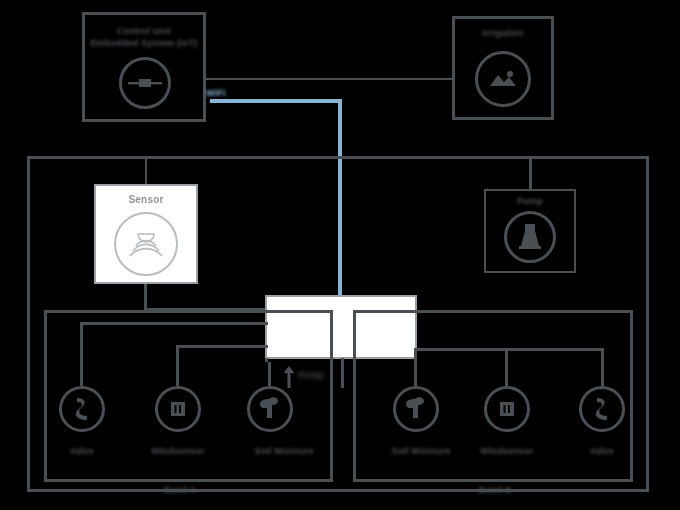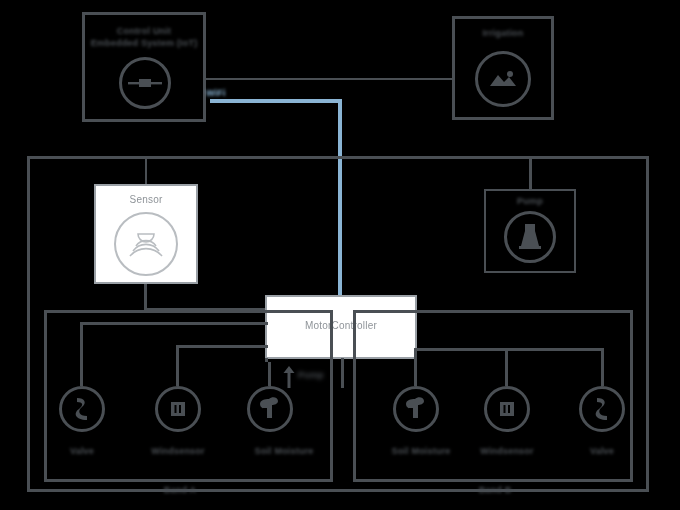--- a/index.html
+++ b/index.html
@@ -7,21 +7,21 @@
        font-family:"Liberation Sans","DejaVu Sans",sans-serif;}
   #stage{position:relative;width:680px;height:510px;background:#000;}
 
   .box{position:absolute;box-sizing:border-box;}
   .outline{border:3px solid #4a4f54;background:transparent;}
   .outline-thin{border:2px solid #4a4f54;background:transparent;}
   .whitebox{border:2px solid #9aa0a6;background:#fff;}
 
   .lbl{position:absolute;text-align:center;white-space:nowrap;
        color:#4a4f54;font-weight:700;font-size:9px;letter-spacing:.2px;}
-  .lbl.light{color:#8f9499;font-weight:400;}
+  .lbl.light{color:#8f9499;font-weight:700;}
   .lbl.blurred{filter:blur(1.7px);}
   .lbl.blurred2{filter:blur(1.9px);}
   .lbl.blue{color:#8ab4d4;}
 
   .circ{position:absolute;box-sizing:border-box;border-radius:50%;
         border:3px solid #4a4f54;display:flex;align-items:center;
         justify-content:center;}
   .circ.lightring{border:2px solid #b9bdc1;}
 
   .wire{position:absolute;background:#4a4f54;}
@@ -83,21 +83,20 @@
   <div class="circ" style="left:504px;top:211px;width:52px;height:52px;">
     <svg width="28" height="30" viewBox="0 0 28 30">
       <rect x="9" y="2" width="10" height="7" fill="#4a4f54"></rect>
       <path d="M9 9 L19 9 L23 24 L5 24 Z" fill="#4a4f54"></path>
       <rect x="3" y="24" width="22" height="3" fill="#4a4f54"></rect>
     </svg>
   </div>
   <div class="wire" style="left:529px;top:156px;width:3px;height:33px;"></div>
 
   <div class="box whitebox" style="left:265px;top:295px;width:152px;height:64px;"></div>
-  <div class="lbl light" style="left:265px;top:320px;width:152px;font-size:10px;">MotorController</div>
 
   <div class="wire" style="left:265px;top:358px;width:3px;height:4px;"></div>
   <div class="wire" style="left:341px;top:358px;width:3px;height:30px;"></div>
 
   <div class="box outline" style="left:44px;top:310px;width:289px;height:172px;"></div>
   <div class="lbl blurred" style="left:140px;top:485px;width:80px;">Band A</div>
 
   <div class="wire" style="left:80px;top:322px;width:188px;height:3px;"></div>
   <div class="wire" style="left:80px;top:322px;width:3px;height:64px;"></div>
   <div class="wire" style="left:176px;top:345px;width:92px;height:3px;"></div>

